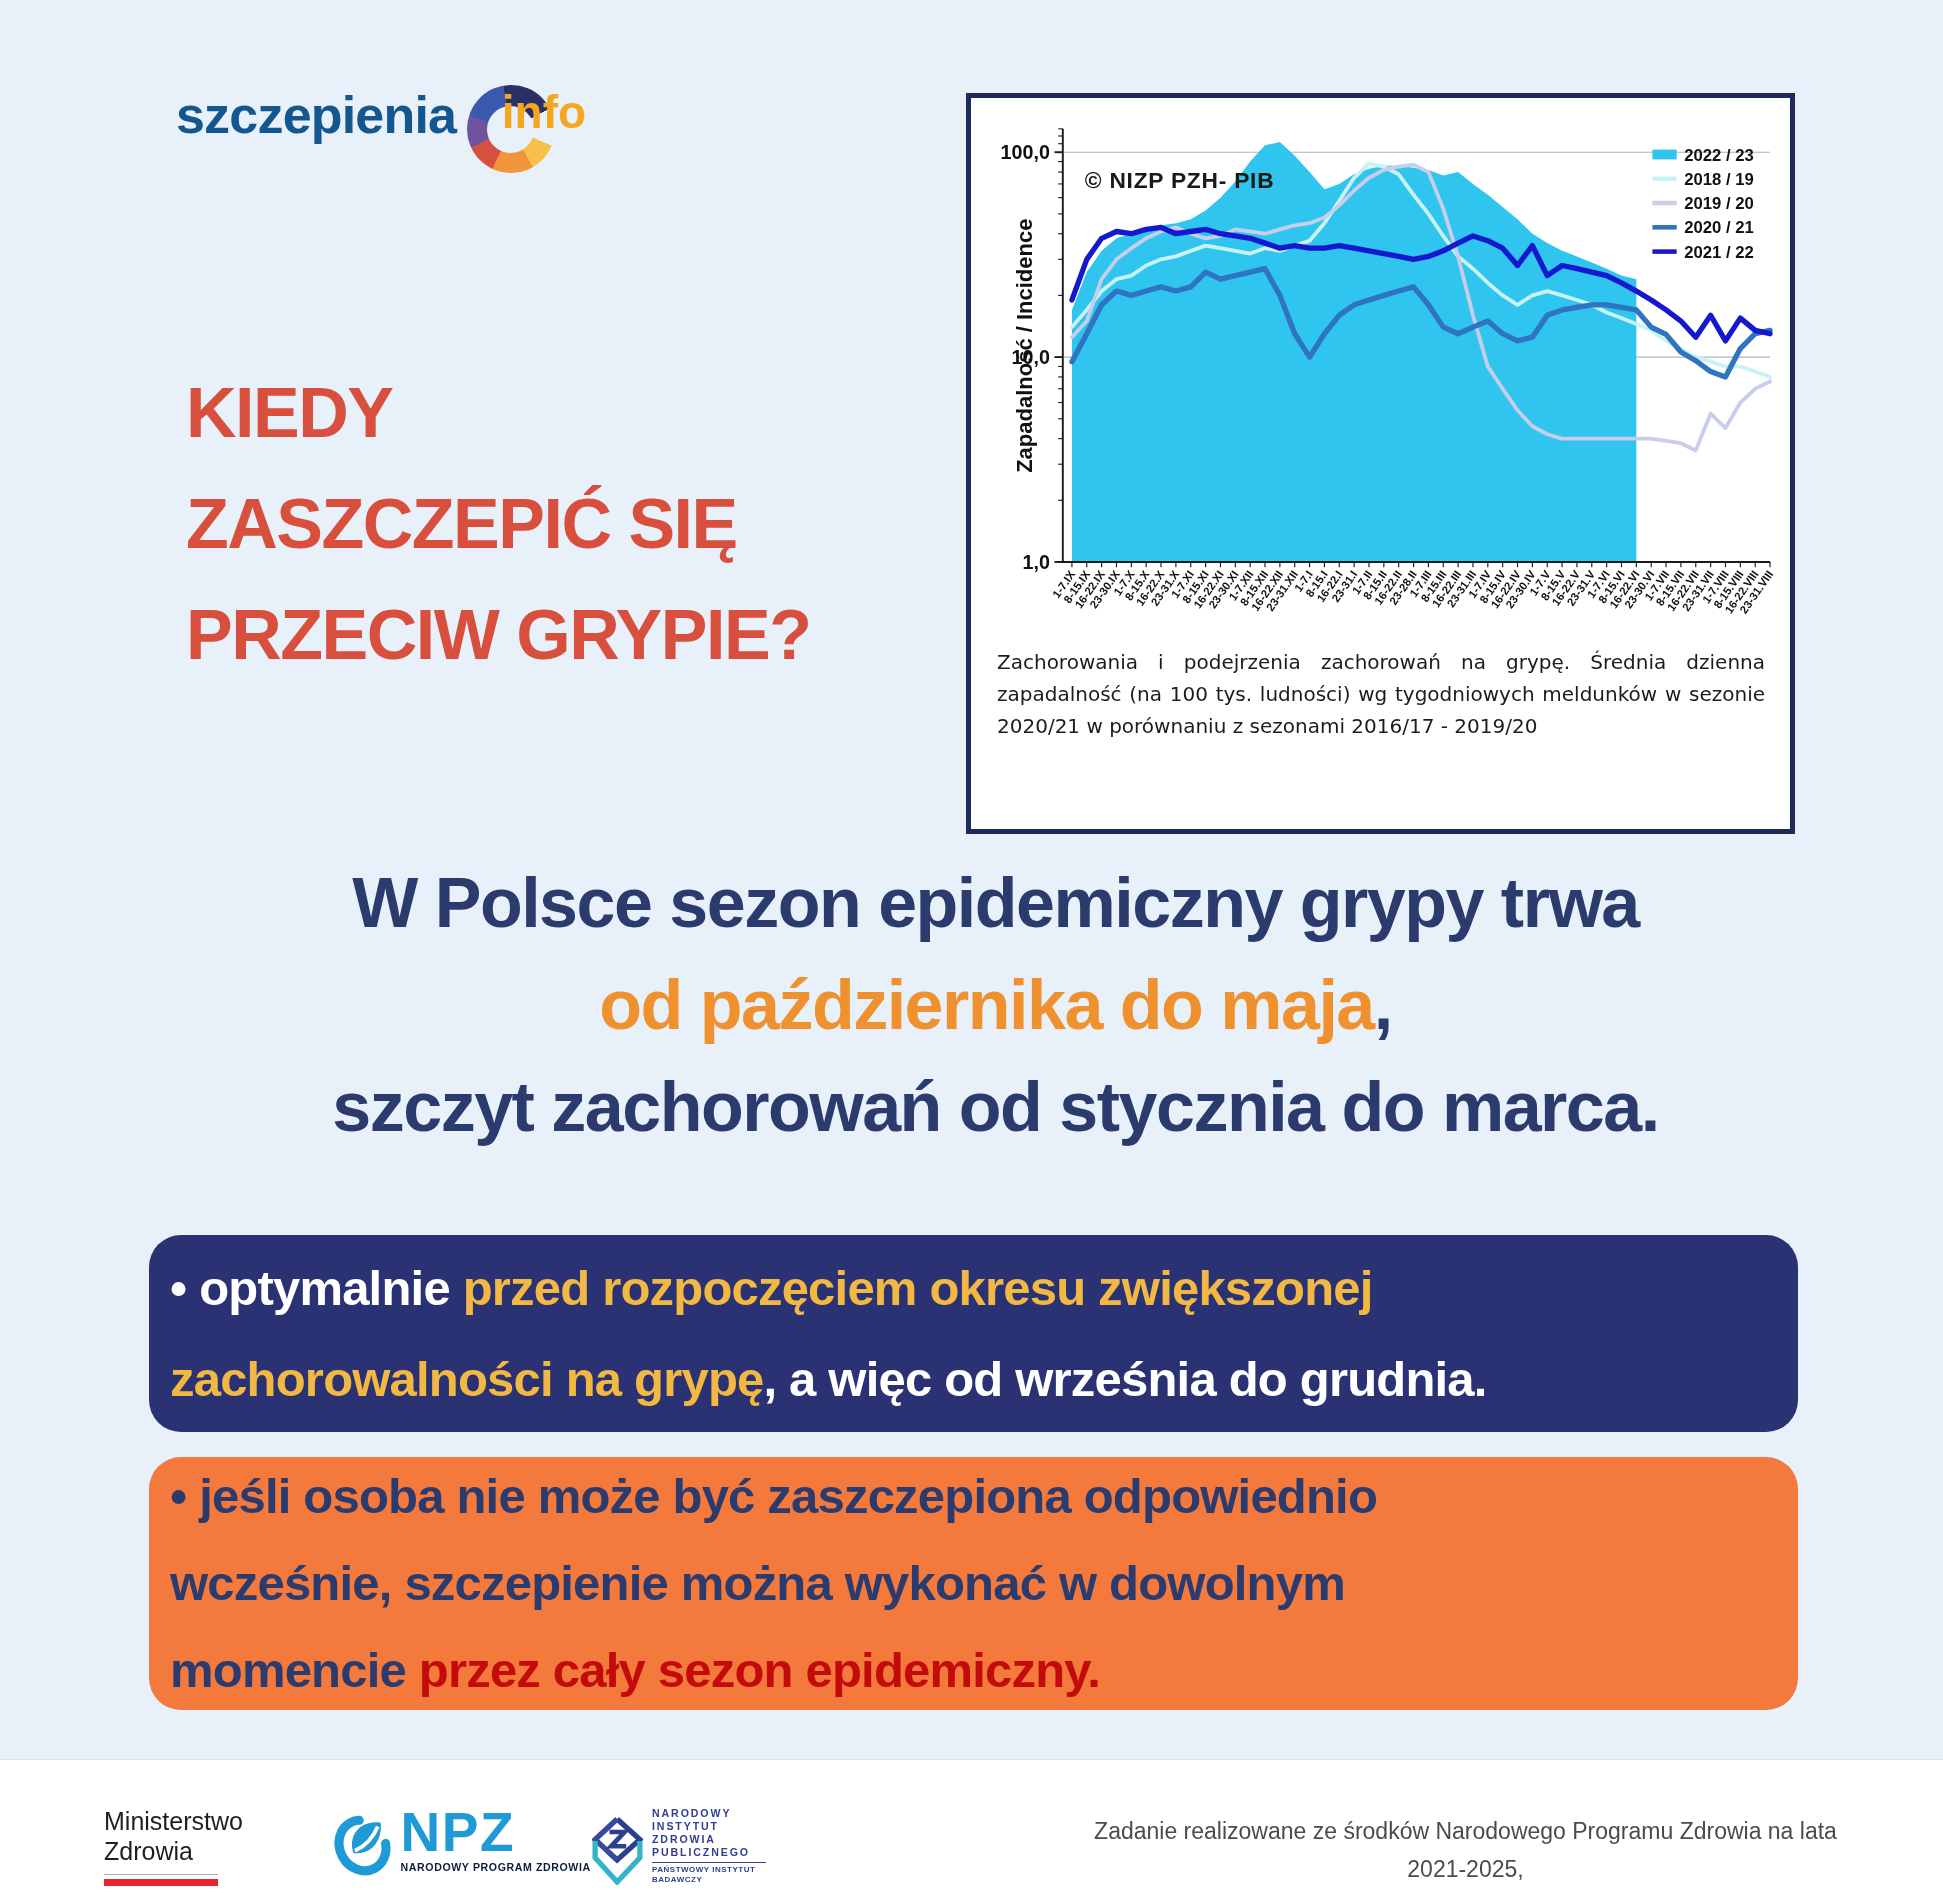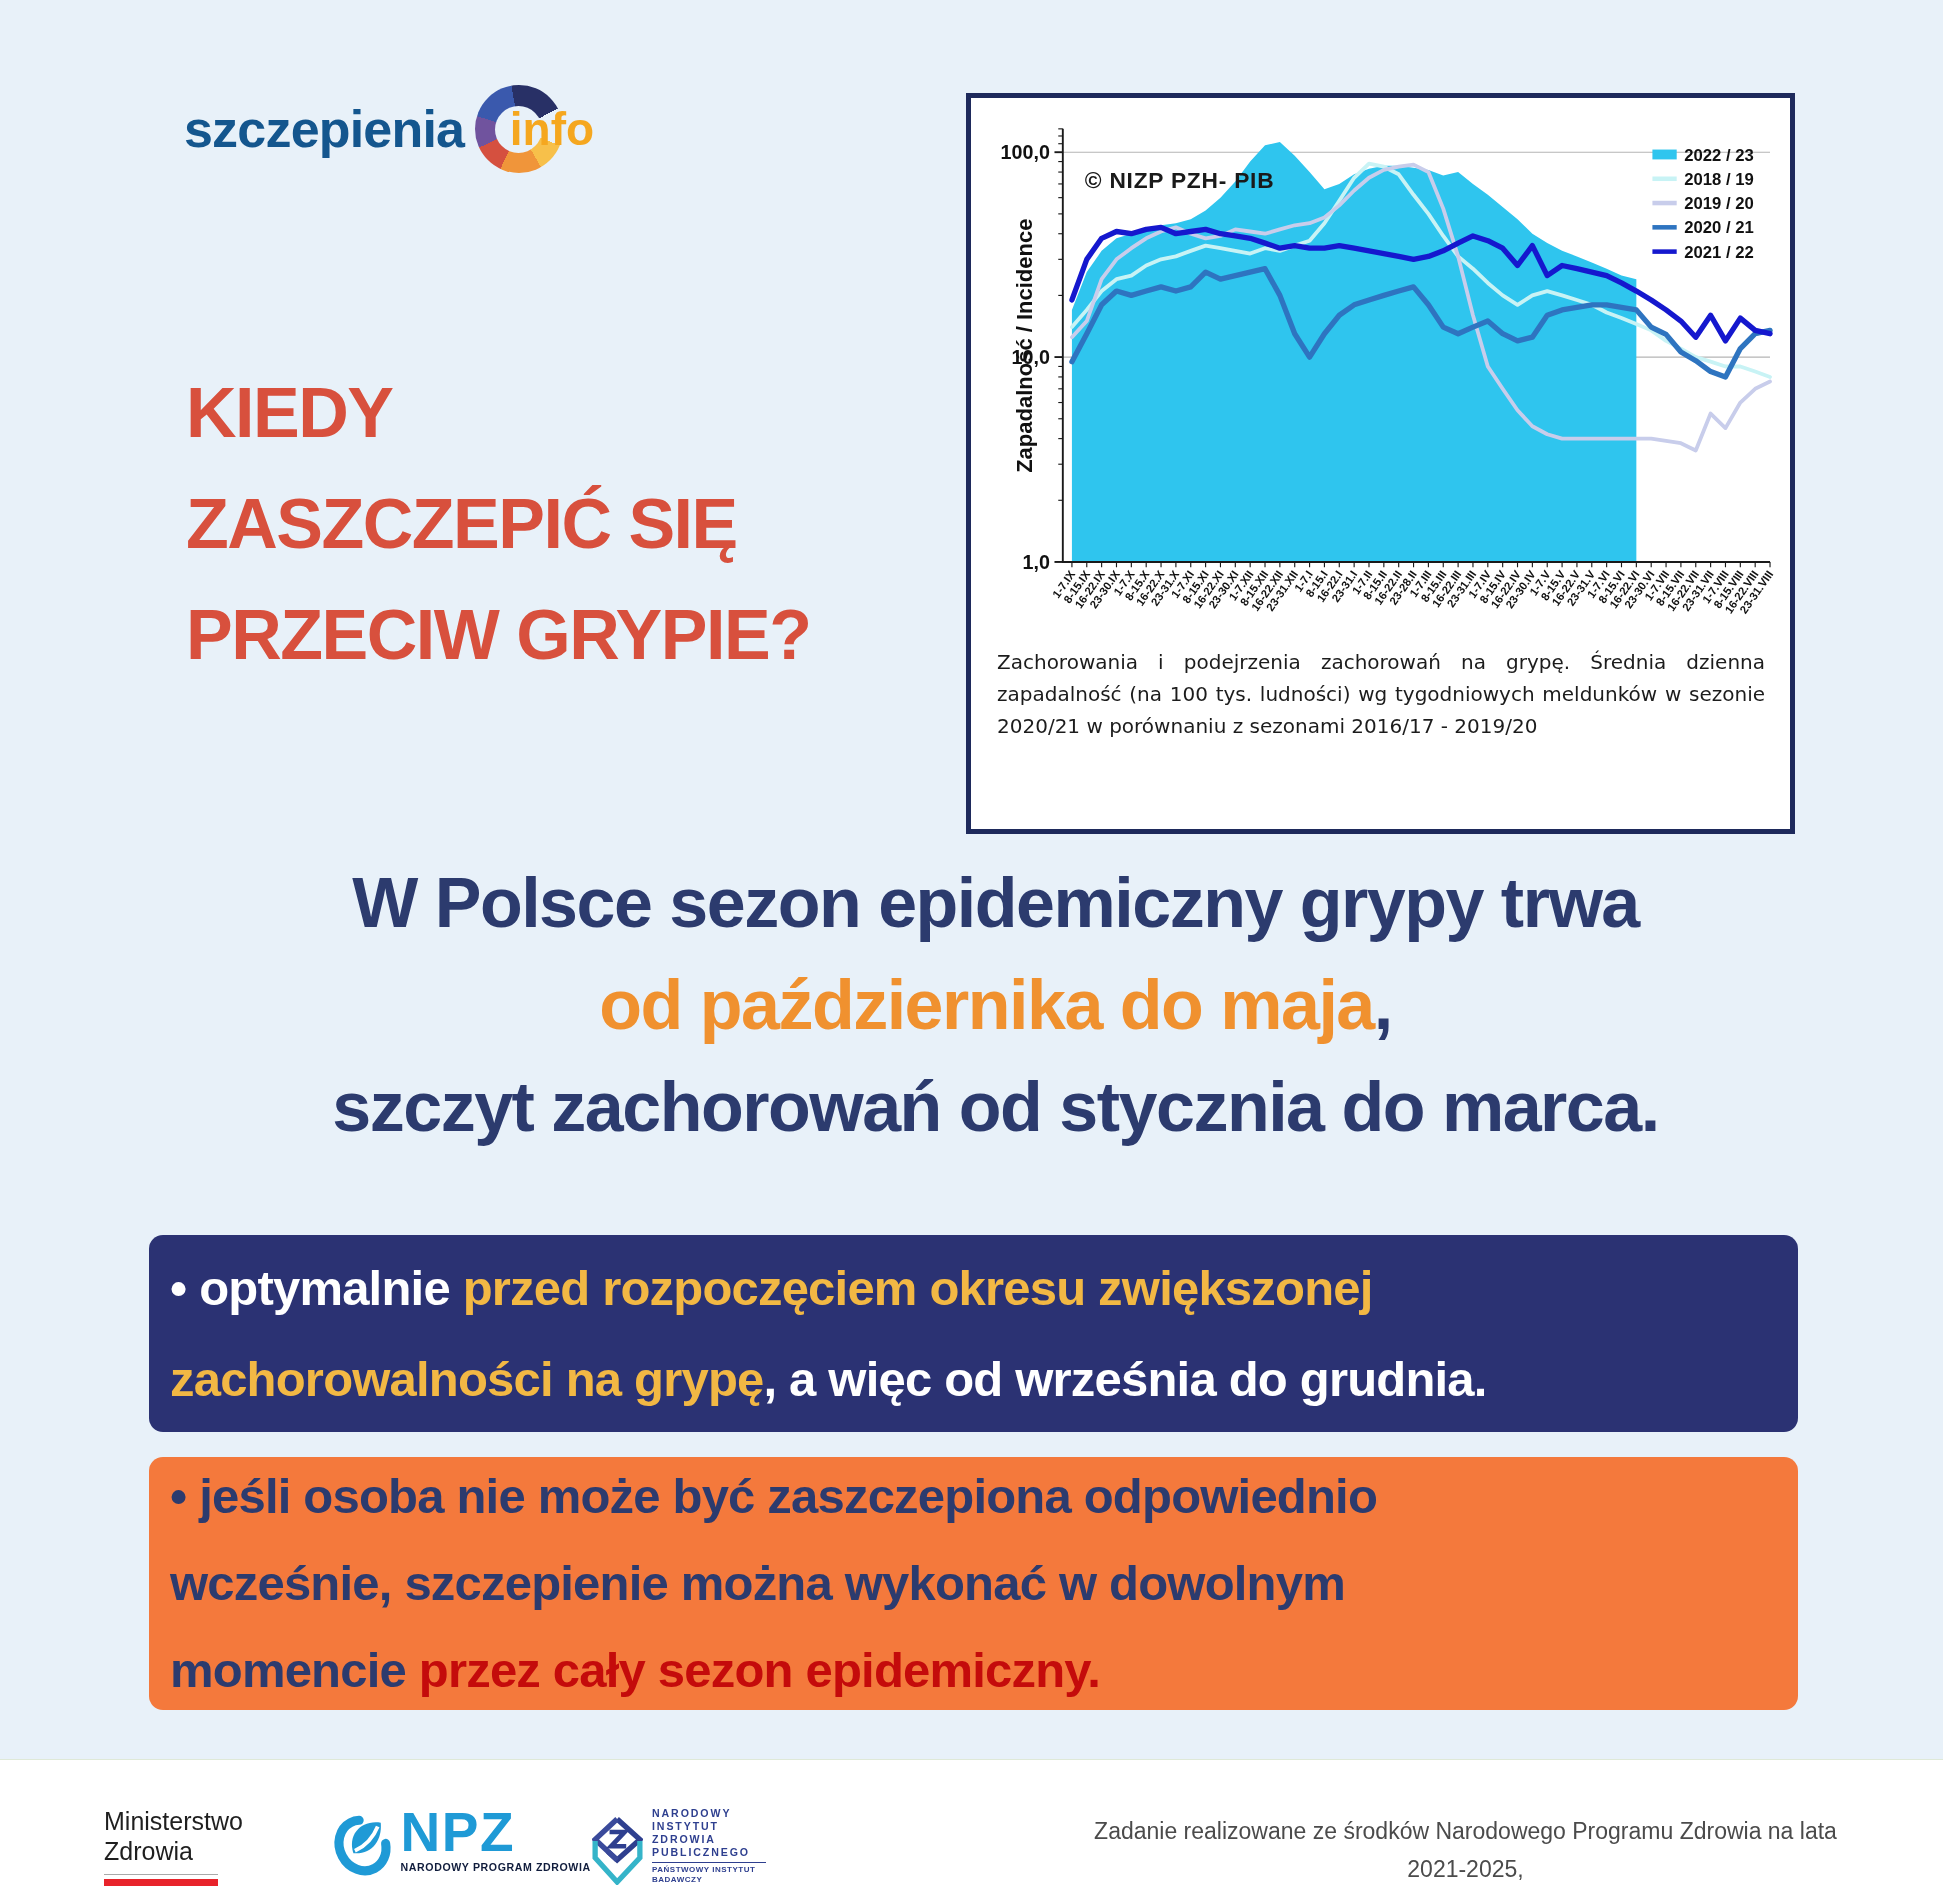--- a/index.html
+++ b/index.html
@@ -1,21 +1,21 @@
 <!DOCTYPE html>
 <html style="font-size:12px"><head>
 <meta charset="utf-8">
 <style>
   html,body{margin:0;padding:0;}
   body{
     width:1943px;height:1895px;position:relative;overflow:hidden;
     background:#e8f1f9;font-family:"Liberation Sans",sans-serif;
   }
   
-  .logo{position:absolute;left:184px;top:85px;display:flex;align-items:center;}
+  .logo{position:absolute;left:176px;top:85px;display:flex;}
   .logo-brand{font-size:52px;font-weight:bold;color:#14568e;letter-spacing:-0.8px;}
   .logo-ring{position:relative;width:88px;height:88px;margin-left:10.6px;border-radius:50%;
     background:conic-gradient(#283066 0 62deg,#e8f1f9 62deg 112deg,#f7c04a 112deg 150deg,
       #f0953a 150deg 205deg,#d5503f 205deg 245deg,#70539e 245deg 287deg,#3a59ad 287deg 350deg,#283066 350deg 360deg);}
   .logo-ring::after{content:"";position:absolute;inset:20.5px;border-radius:50%;background:#e8f1f9;}
   .logo-suffix{font-size:46px;font-weight:bold;color:#f5a71f;margin-left:-53px;position:relative;z-index:2;}
   
   .heading{position:absolute;left:186px;top:358px;font-size:70px;font-weight:800;
     color:#d8503d;line-height:111px;letter-spacing:-1.5px;}
   
@@ -27,21 +27,21 @@
     text-align:justify;}
   
   .intro{position:absolute;left:0;top:852px;width:1943px;text-align:center;
     font-size:70px;font-weight:800;line-height:102px;color:#2c3b6e;letter-spacing:-1.5px;padding-left:24px;}
   .seg-orange{color:#f0912f;}
   .seg-navy{color:#2c3b6e;}
   .seg-white{color:#ffffff;}
   .seg-yellow{color:#f2b844;}
   .seg-red{color:#c40b0b;}
   
-  .box{position:absolute;left:149px;width:1649px;border-radius:14px;box-sizing:border-box;
+  .box{position:absolute;left:149px;width:1649px;border-radius:32px;box-sizing:border-box;
     display:flex;align-items:center;font-weight:800;font-size:49px;letter-spacing:-0.8px;}
   .box-navy{top:1235px;height:197px;background:#2b3273;color:#ffffff;line-height:91px;padding:0 30px 0 21px;}
   .box-orange{top:1457px;height:253px;background:#f4793c;color:#2c3b6e;line-height:87px;padding:0 30px 0 21px;}
   
   .footer{position:absolute;left:0;top:1759px;width:1943px;height:135px;background:#ffffff;
     border-top:1.5px solid #dfe9d8;}
   .mz{position:absolute;left:104px;top:46px;}
   .mz-text{font-size:25px;line-height:30px;color:#1f1f1f;}
   .mz-flag{width:114px;margin-top:7.6px;}
   .mz-flag .hair{height:1.5px;background:#a9a9a9;}

